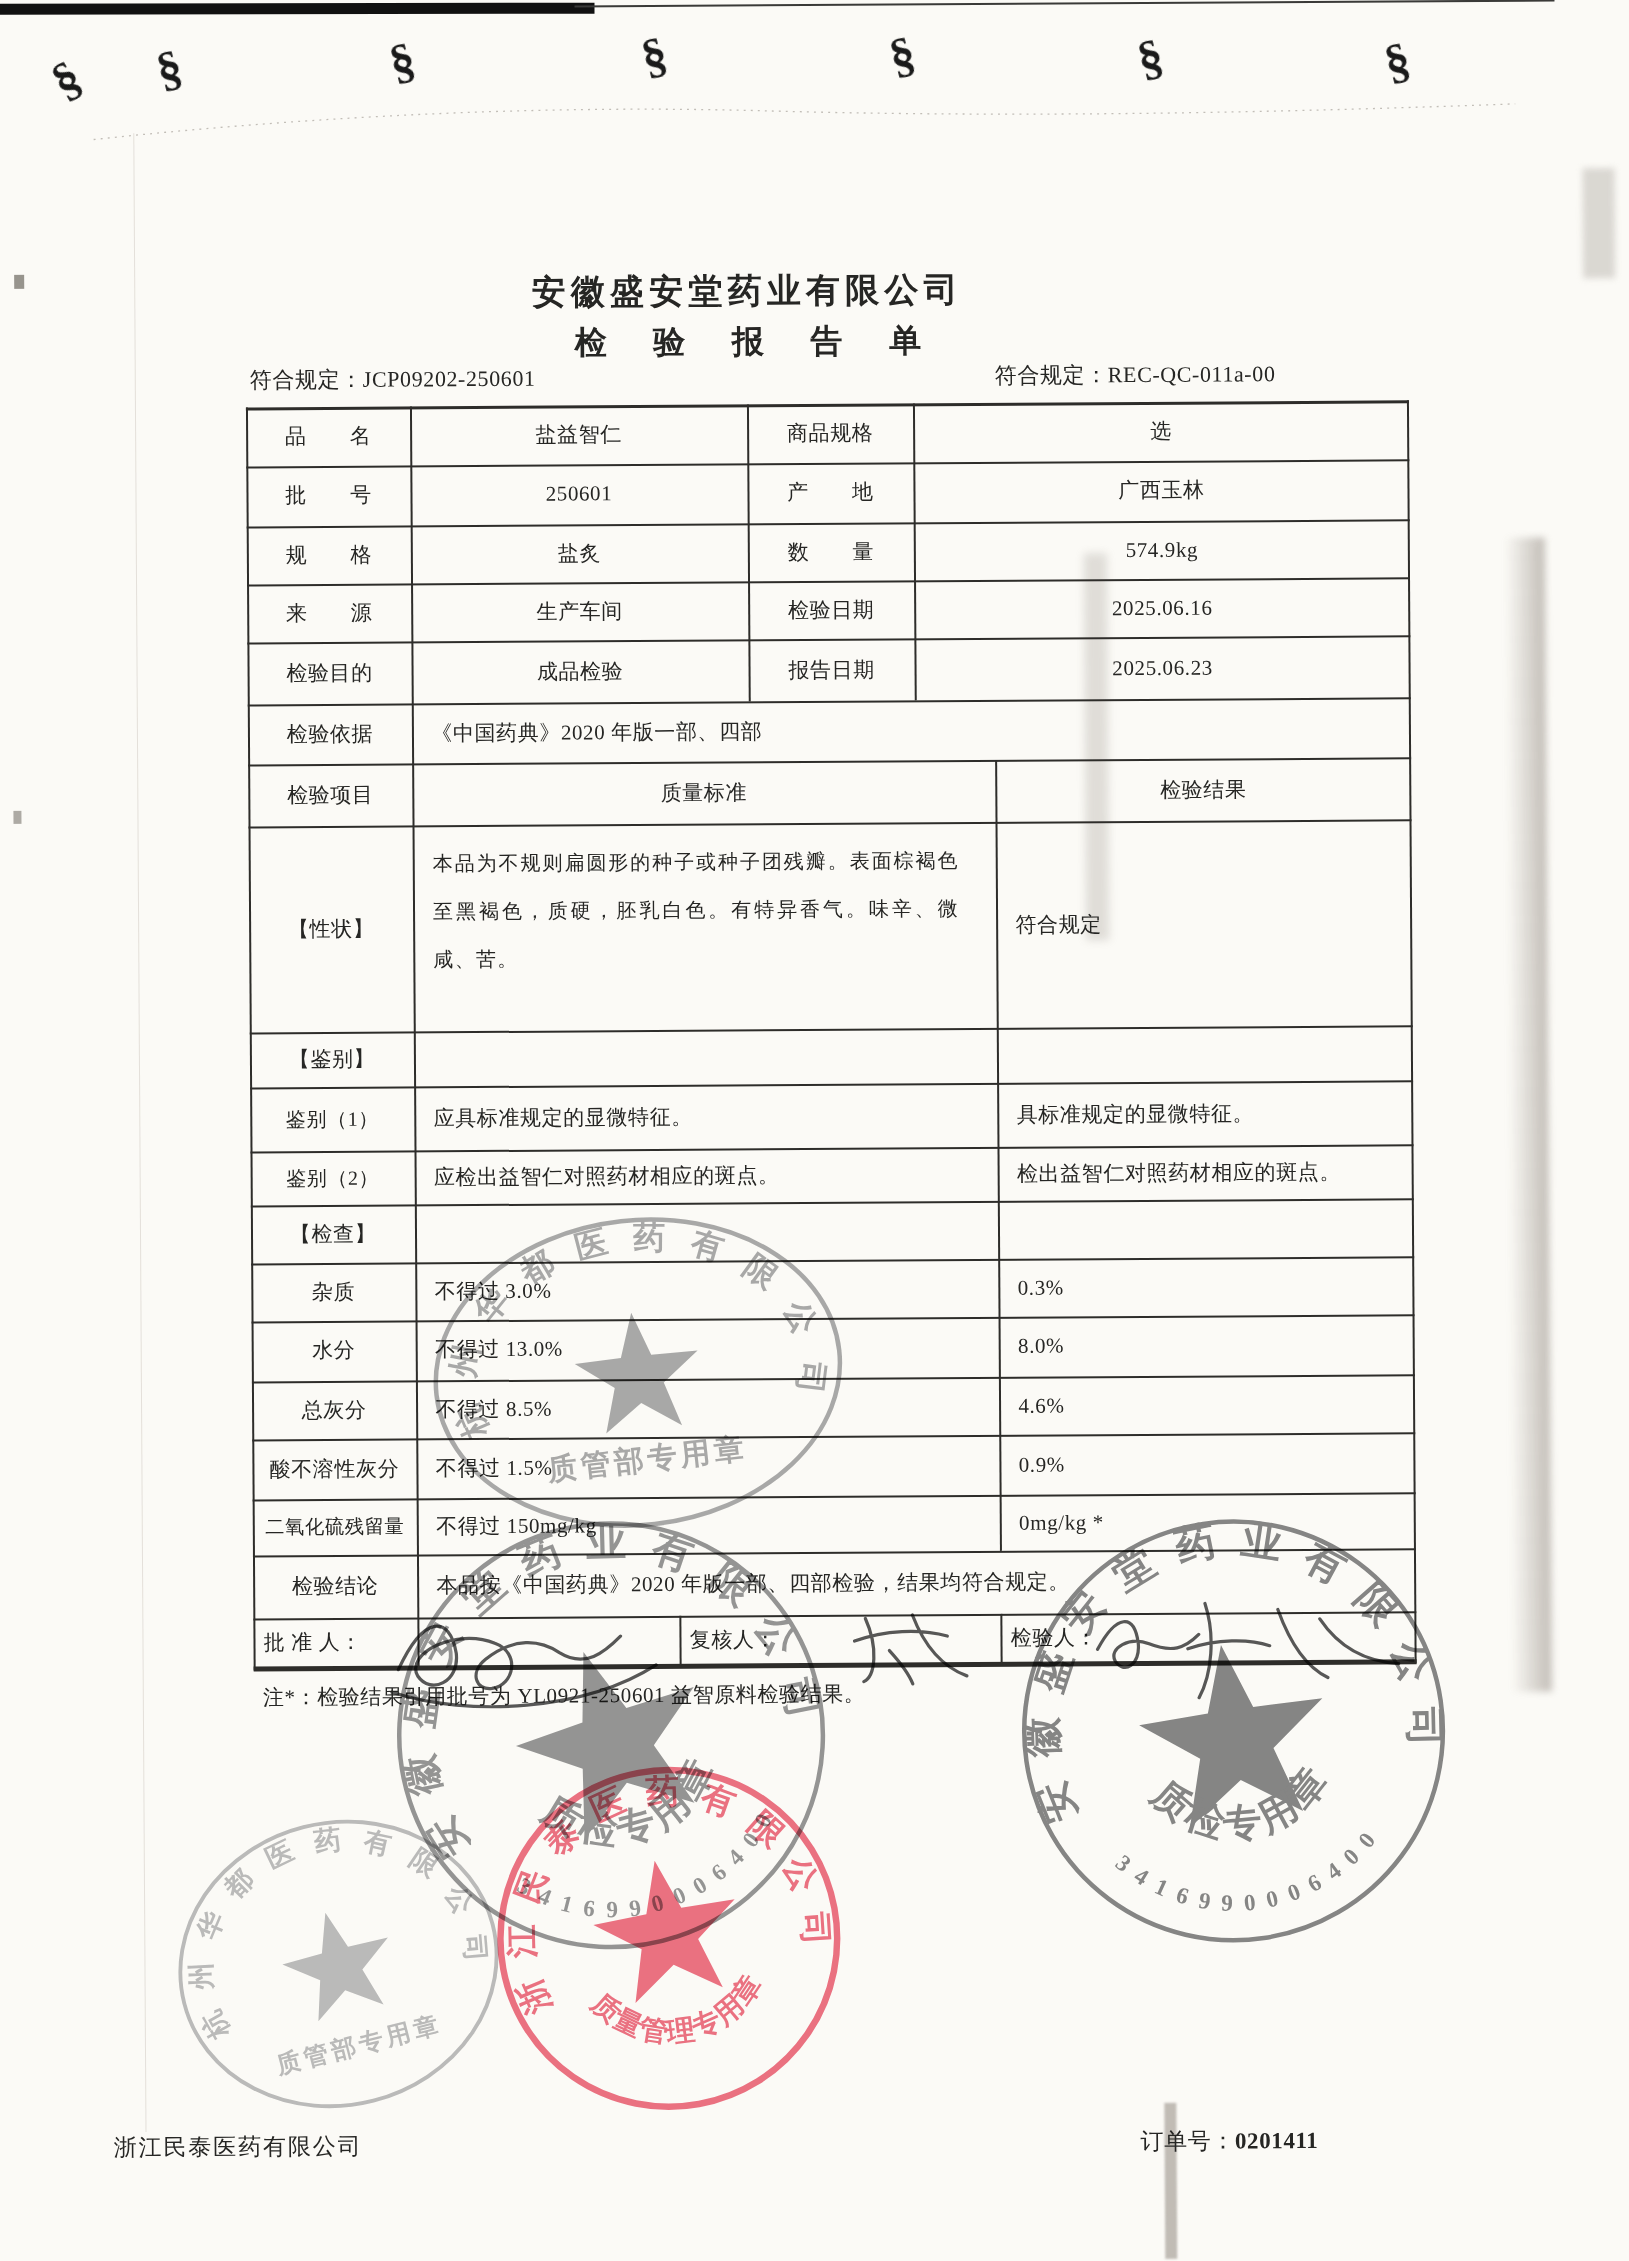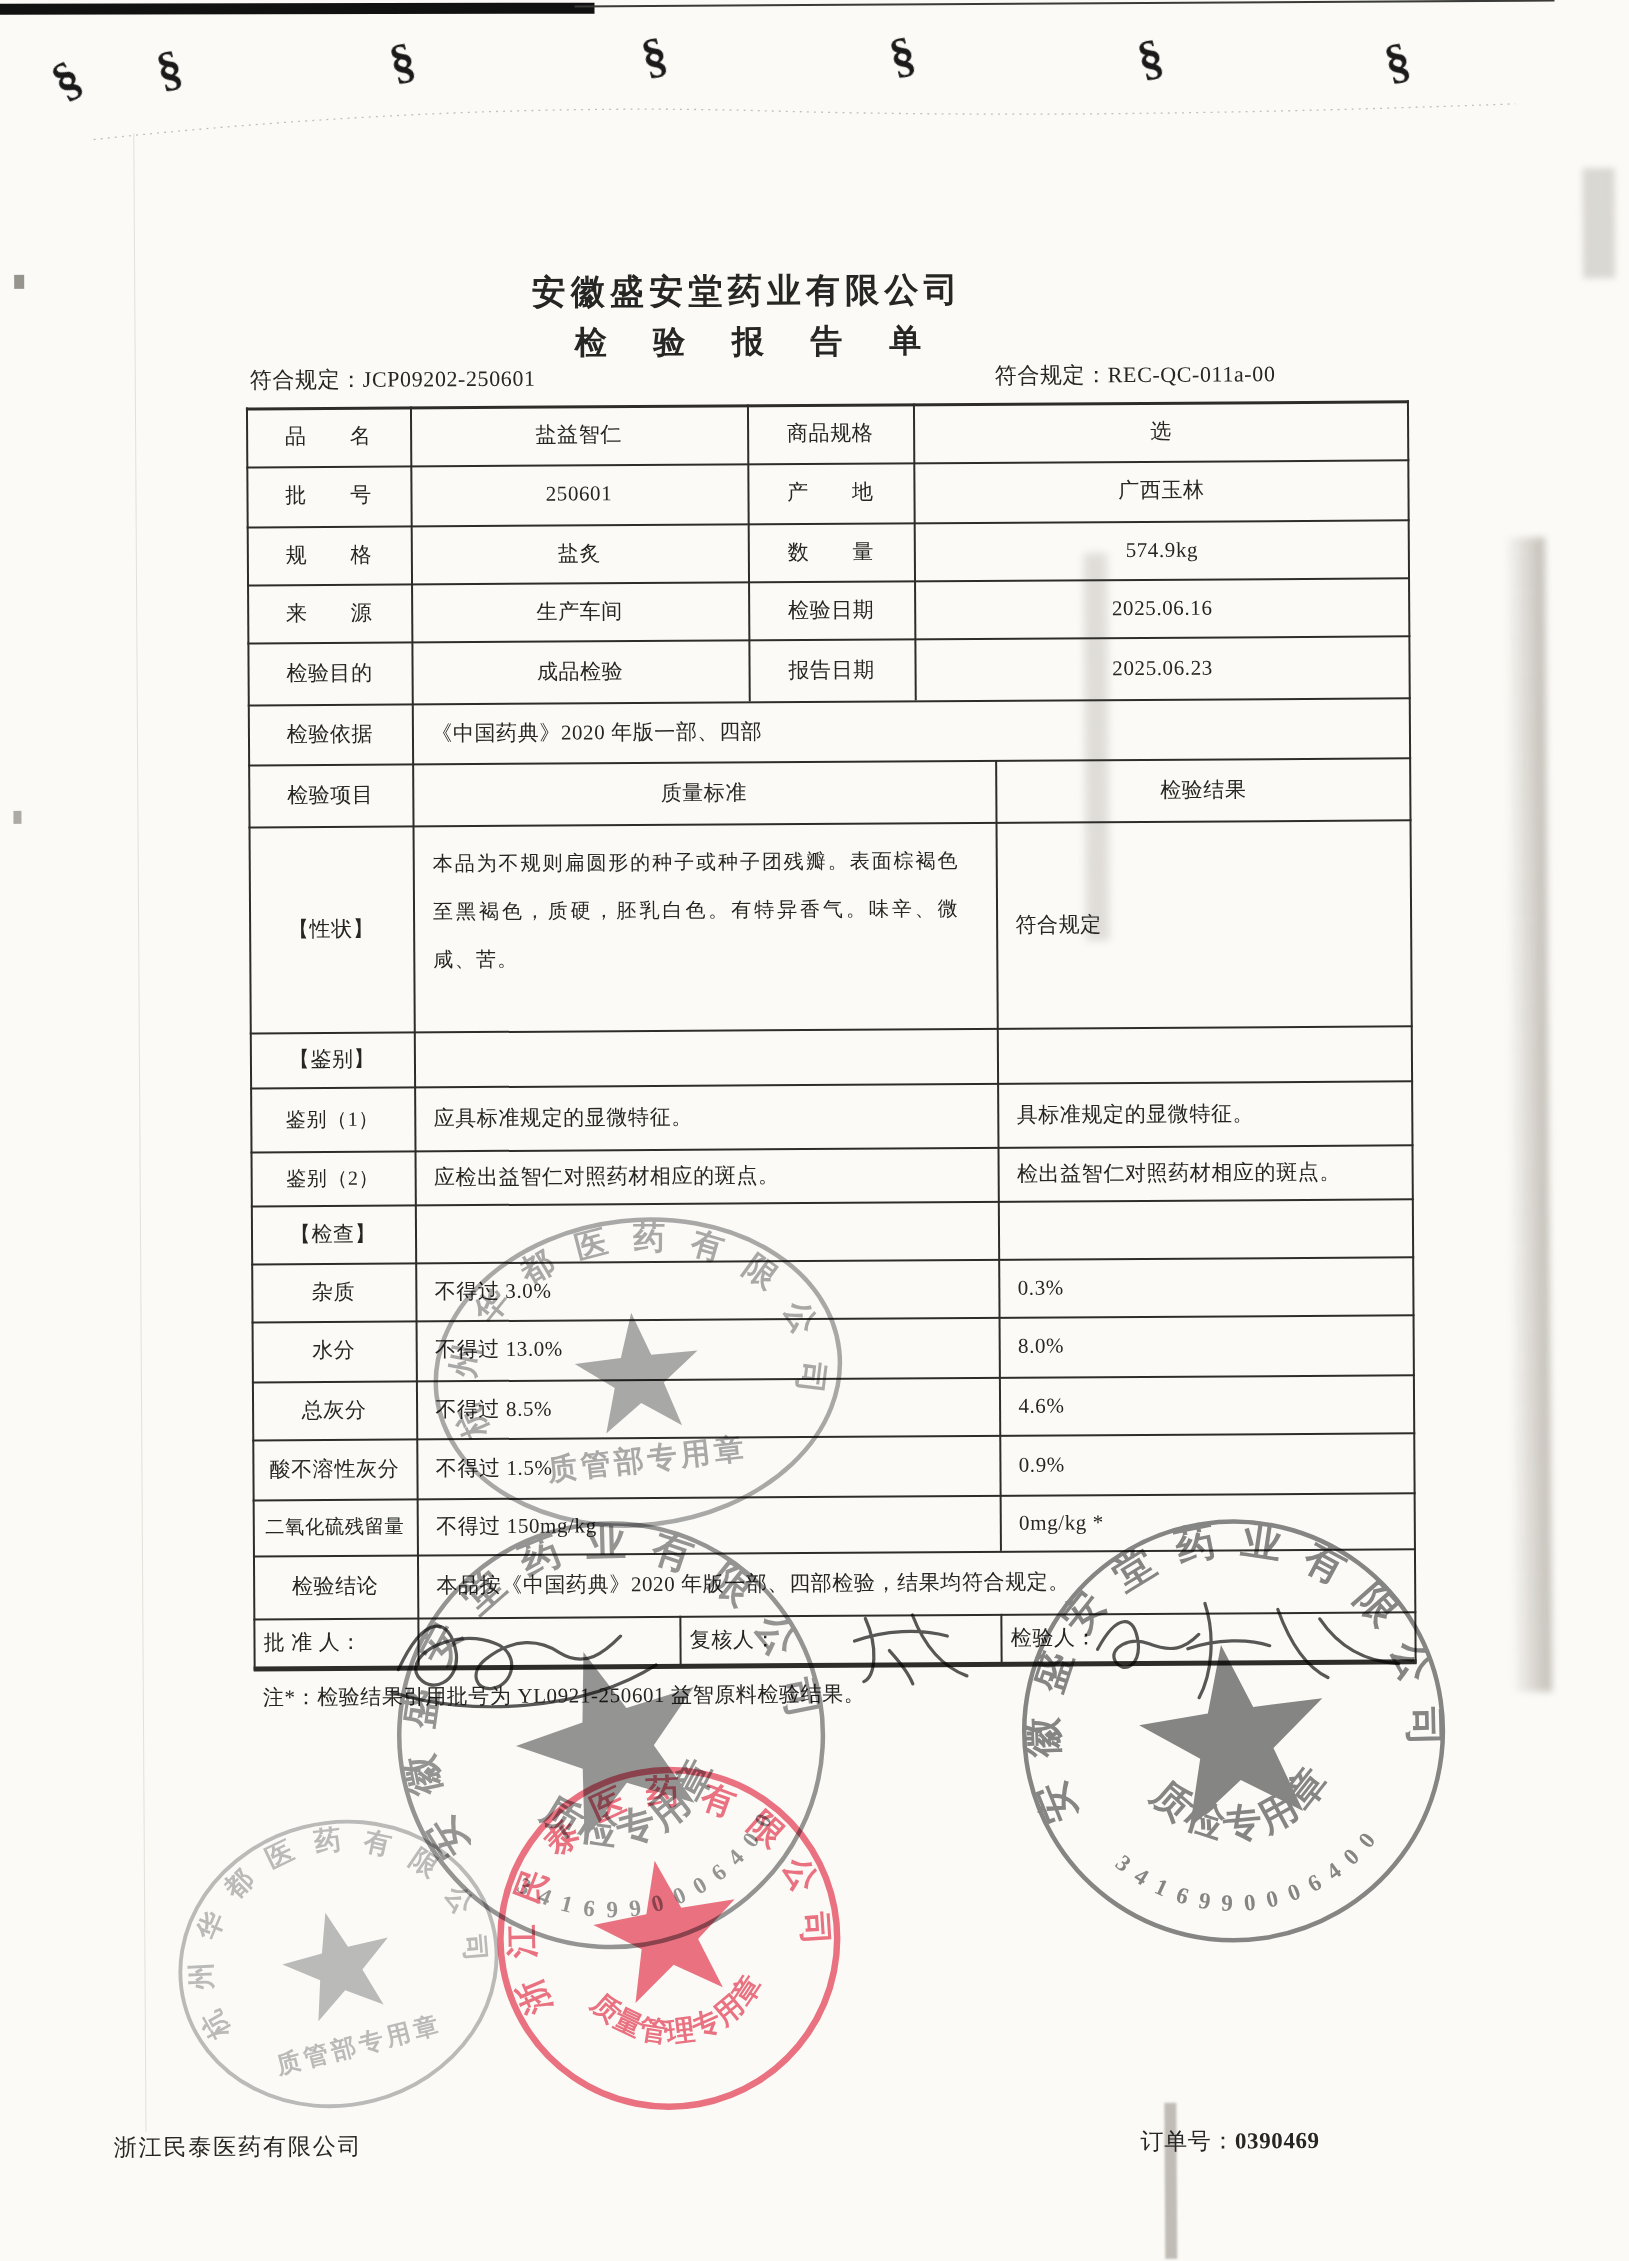--- a/index.html
+++ b/index.html
@@ -174,21 +174,21 @@
         <path d="M600,2620 C720,2660 900,2650 1010,2580"></path>
         <path d="M1335,2510 C1355,2555 1350,2600 1332,2608 M1318,2545 C1365,2528 1420,2526 1462,2538 M1408,2505 C1425,2550 1452,2585 1492,2600 M1372,2560 C1390,2580 1402,2596 1408,2612"></path>
         <path d="M1695,2560 C1725,2505 1752,2505 1758,2550 C1762,2585 1735,2600 1722,2578 C1712,2558 1745,2540 1775,2552 C1810,2566 1830,2560 1852,2538 M1862,2490 C1878,2540 1872,2600 1852,2636 M1835,2560 C1880,2545 1930,2545 1962,2556 M1975,2500 C1992,2548 2015,2588 2052,2606 M2040,2515 C2070,2560 2110,2582 2162,2585"></path>
       </g>
     </svg>
 
     <div class="note" style="left:258px;top:1680px;width:1006px;">注*：检验结果引用批号为 YL0921-250601 益智原料检验结果。</div>
 
     <div class="foot" style="left:106px;top:2128px;font-size:23px;letter-spacing:1.9px;">浙江民泰医药有限公司</div>
     <div class="foot" style="left:1133px;top:2128px;font-size:23px;">
-      <span>订单号：</span><b>0390469</b>
+      <span>订单号：</span><b>0201411</b>
     </div>
 
   <div class="stamp" style="left: 408px; top: 1195px; width: 454px; height: 353px; transform: rotate(-6deg); opacity: 0.8;"><svg viewBox="-352 -274 704 548" width="454" height="353">
           <ellipse cx="0" cy="0" rx="314.5" ry="236.5" fill="none" stroke="#949494" stroke-width="7"></ellipse>
           <polygon points="0.0,-93.6 23.7,-25.4 95.9,-23.9 38.3,19.7 59.2,88.7 0.0,47.5 -59.2,88.7 -38.3,19.7 -95.9,-23.9 -23.7,-25.4" fill="#949494"></polygon>
           <path id="arc0" d="M -239.1 65.7 A 254.4 192 0 1 1 239.1 65.7" fill="none"></path>
           <text font-size="50" fill="#949494" font-weight="bold"><textPath href="#arc0" startOffset="0" textLength="831" lengthAdjust="spacing">杭州华都医药有限公司</textPath></text>
           <text x="0" y="150.5" font-size="46" fill="#949494" text-anchor="middle" font-weight="bold" letter-spacing="6">质管部专用章</text>
         </svg></div>
       <div class="stamp" style="left: 370px; top: 1498px; width: 472px; height: 472px; transform: rotate(-18deg); opacity: 0.8;"><svg viewBox="-366 -366 732 732" width="472" height="472">

